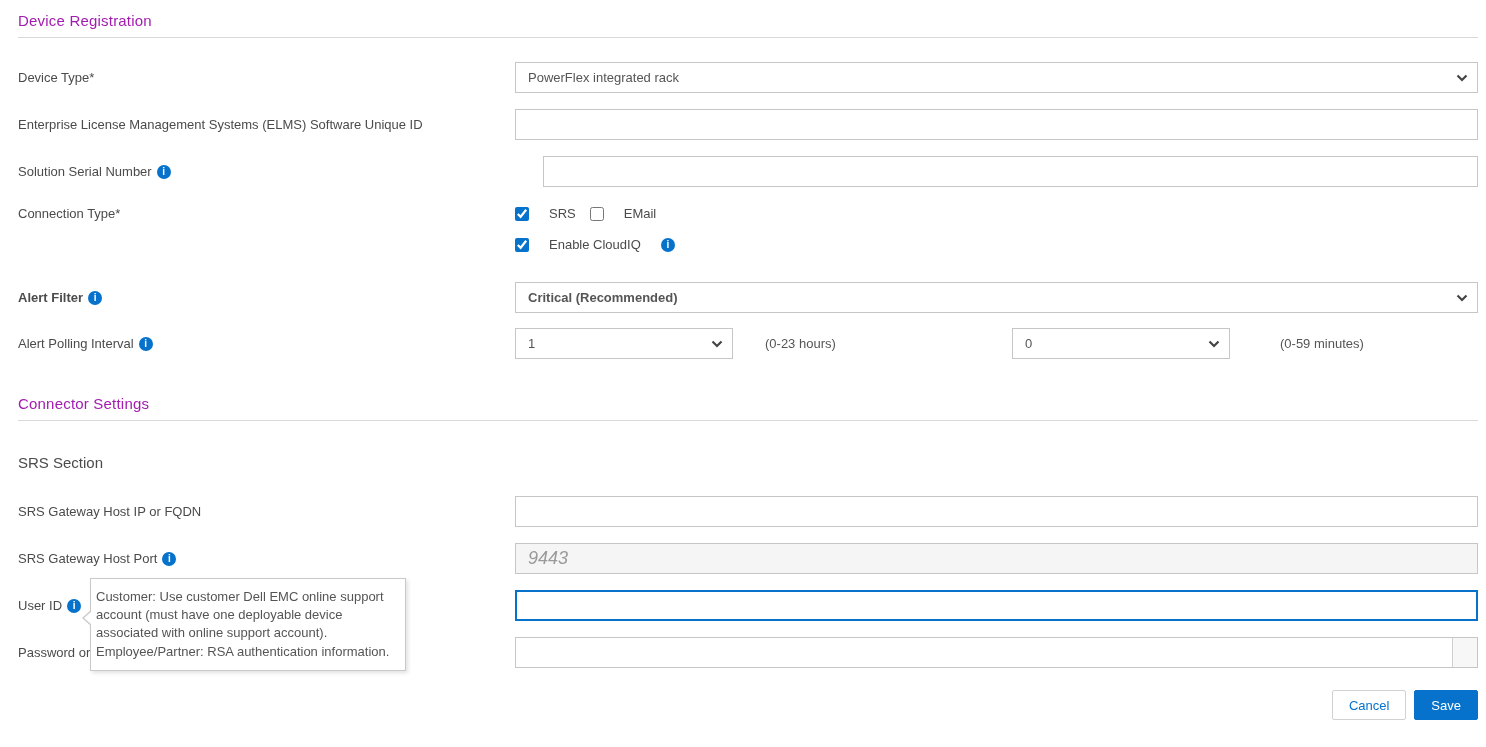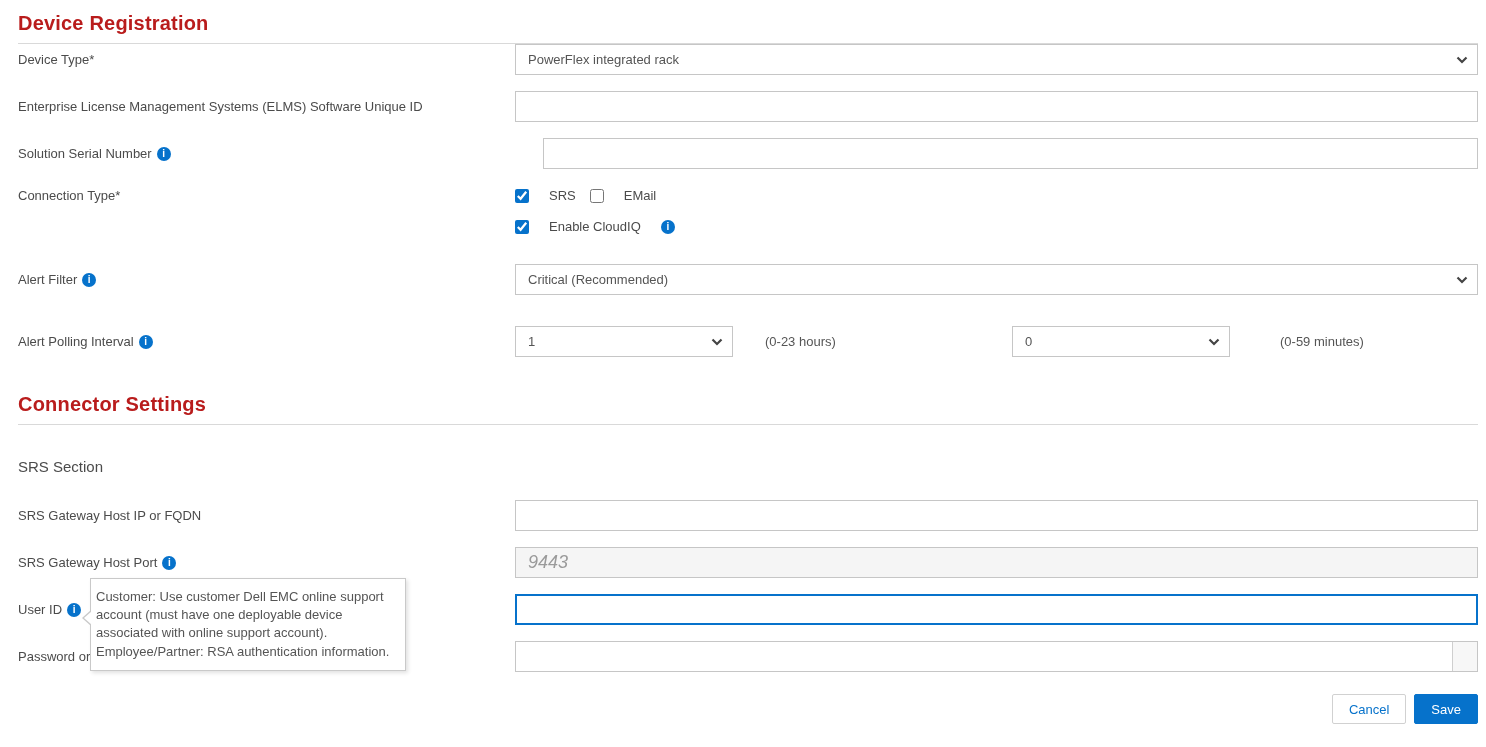--- a/index.html
+++ b/index.html
@@ -6,21 +6,21 @@
   html,body { background:#ffffff; }
   body {
     font-family:"Liberation Sans", sans-serif;
     color:#4b4b4b;
     width:1486px; height:747px;
     overflow:hidden;
   }
   .page { position:relative; width:1486px; height:747px; padding:12px 8px 0 18px; }
 
   h1.section-title {
-    font-size:20px; font-weight:700; color:#b91c1c; letter-spacing:0.2px;
+    font-size:15px; font-weight:400; color:#a21caf; letter-spacing:0.2px;
   }
   .title-rule { border:none; border-top:1px solid #d9d9d9; margin-top:8px; }
 
   .form-row { display:flex; align-items:center; margin-bottom:16px; }
   .label-col { width:497px; flex:none; font-size:13px; color:#4b4b4b; display:flex; align-items:center; gap:5px; }
   .field-col { flex:1; display:flex; align-items:center; }
 
   .info-icon {
     display:inline-flex; align-items:center; justify-content:center;
     width:14px; height:14px; border-radius:50%;
@@ -66,25 +66,25 @@
   }
 
   
   .polling-field { flex:1; display:flex; align-items:center; }
   .polling-select { width:218px; flex:none; }
   .polling-hint { font-size:13px; color:#555; }
   .hint-1 { width:279px; flex:none; padding-left:32px; }
   .hint-2 { padding-left:50px; }
 
   
-  .mt-24 { }
+  .mt-24 { margin-top:24px; }
   .row-elms { margin-bottom:16px; }
   .row-checks { }
   .row-cloudiq { margin-bottom:30px; }
-  .row-alert { margin-bottom:31px; }
+  .row-alert { margin-bottom:15px;font-weight:bold; }
   .heading-block { margin-top:36px; }
   .sub-heading { font-size:15px; font-weight:400; color:#4b4b4b; margin-top:33px; margin-bottom:25px; }
 
   
   .tooltip {
     position:absolute; left:90px; top:578px; width:316px;
     background:#fff; border:1px solid #c9c9c9;
     box-shadow:2px 2px 4px rgba(0,0,0,0.12);
     padding:9px 5px; font-size:13px; color:#555; line-height:1.4; z-index:5;
   }

